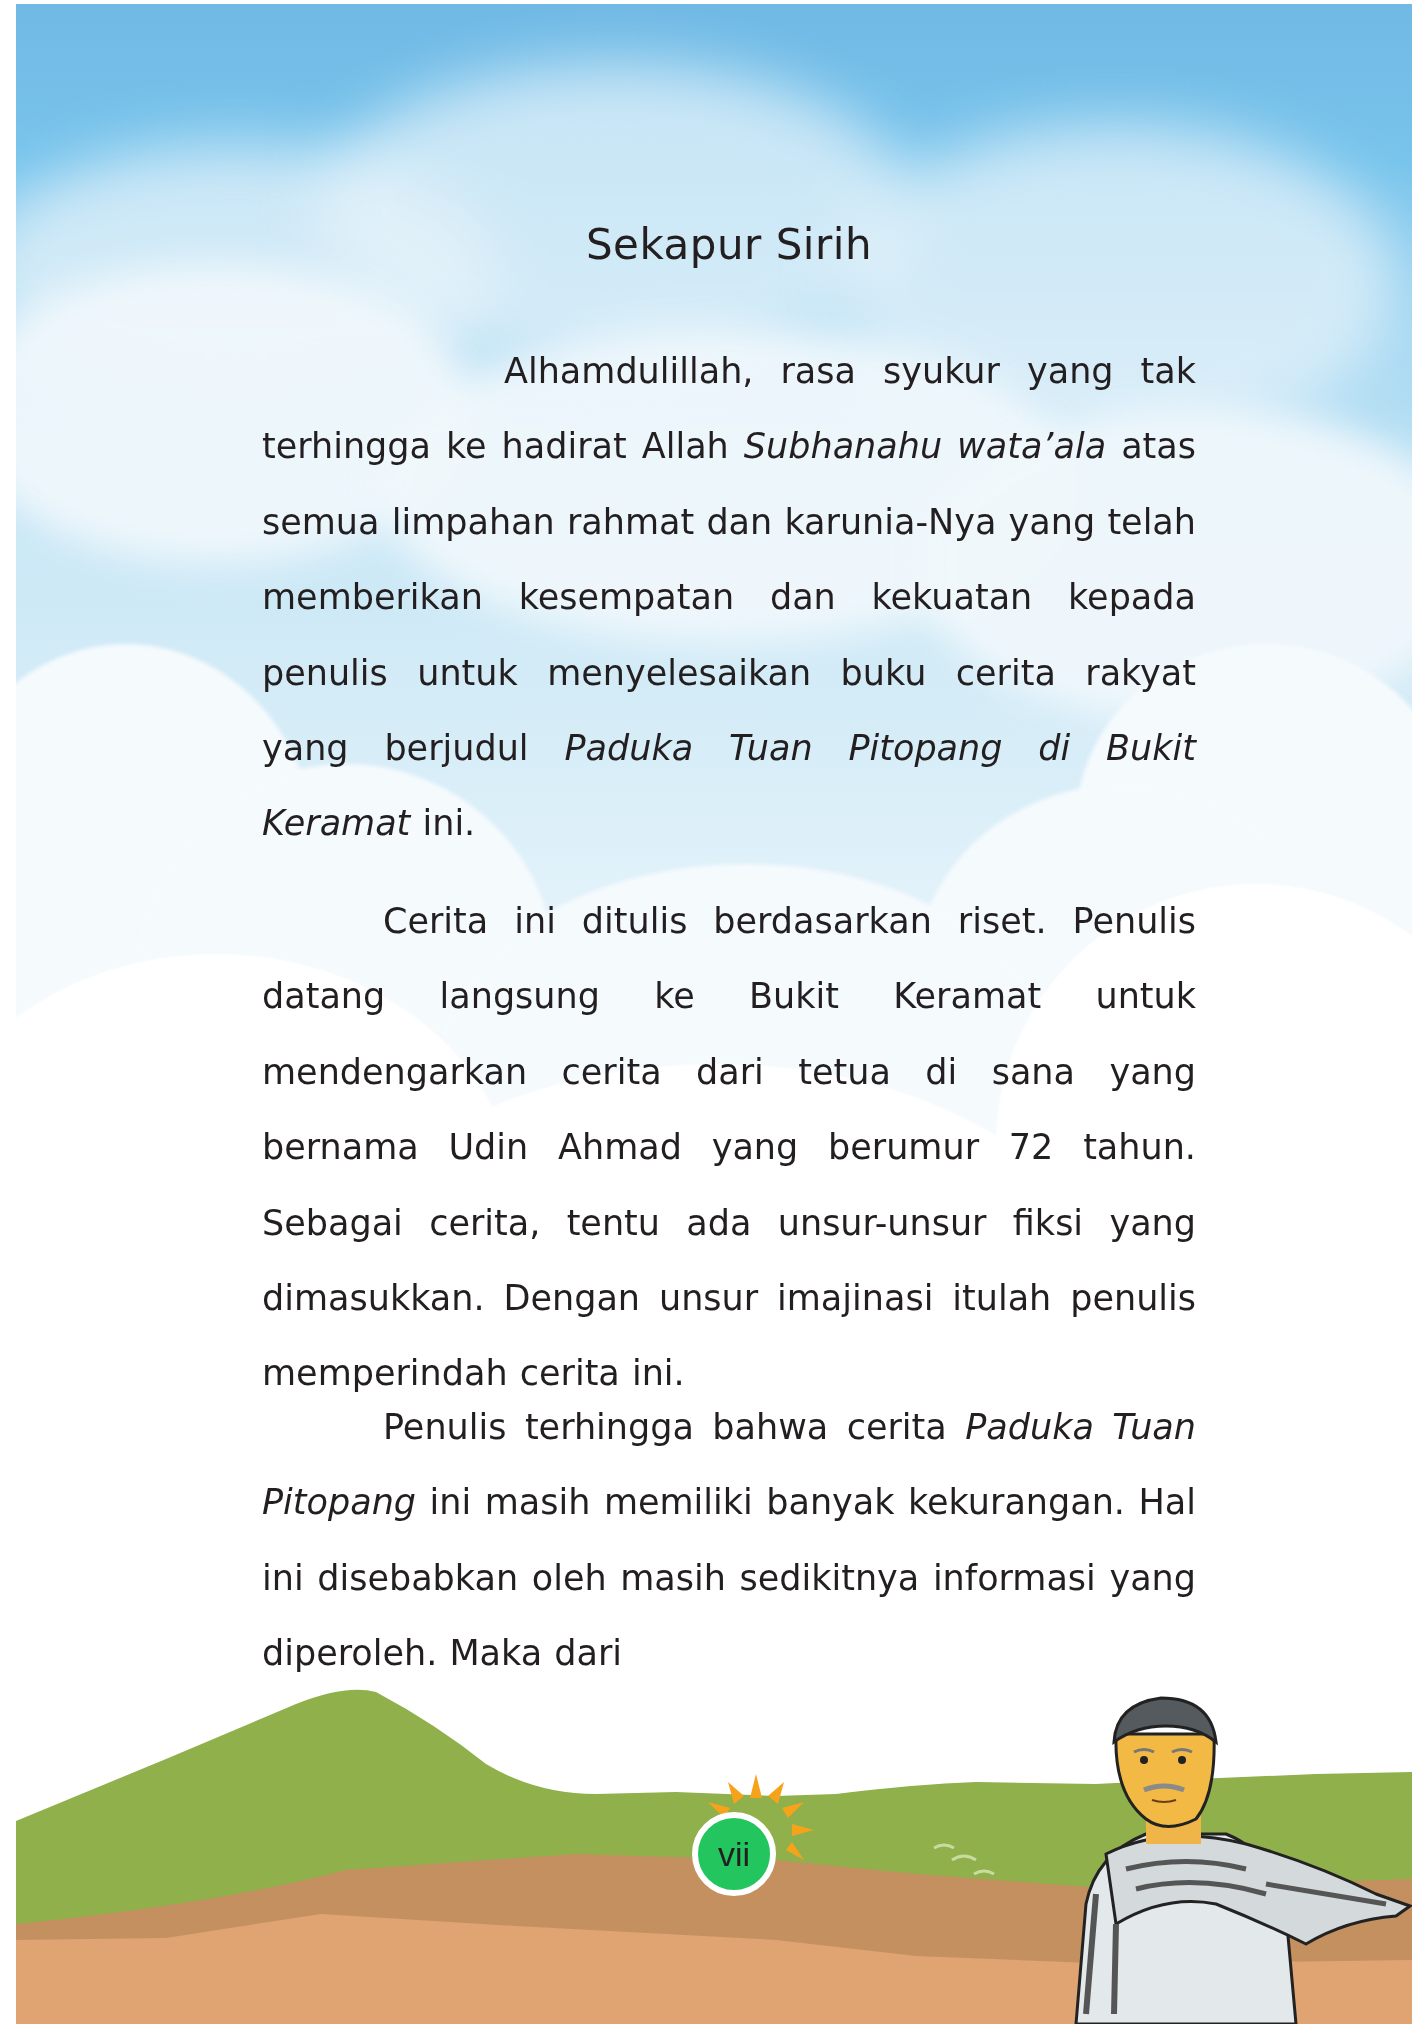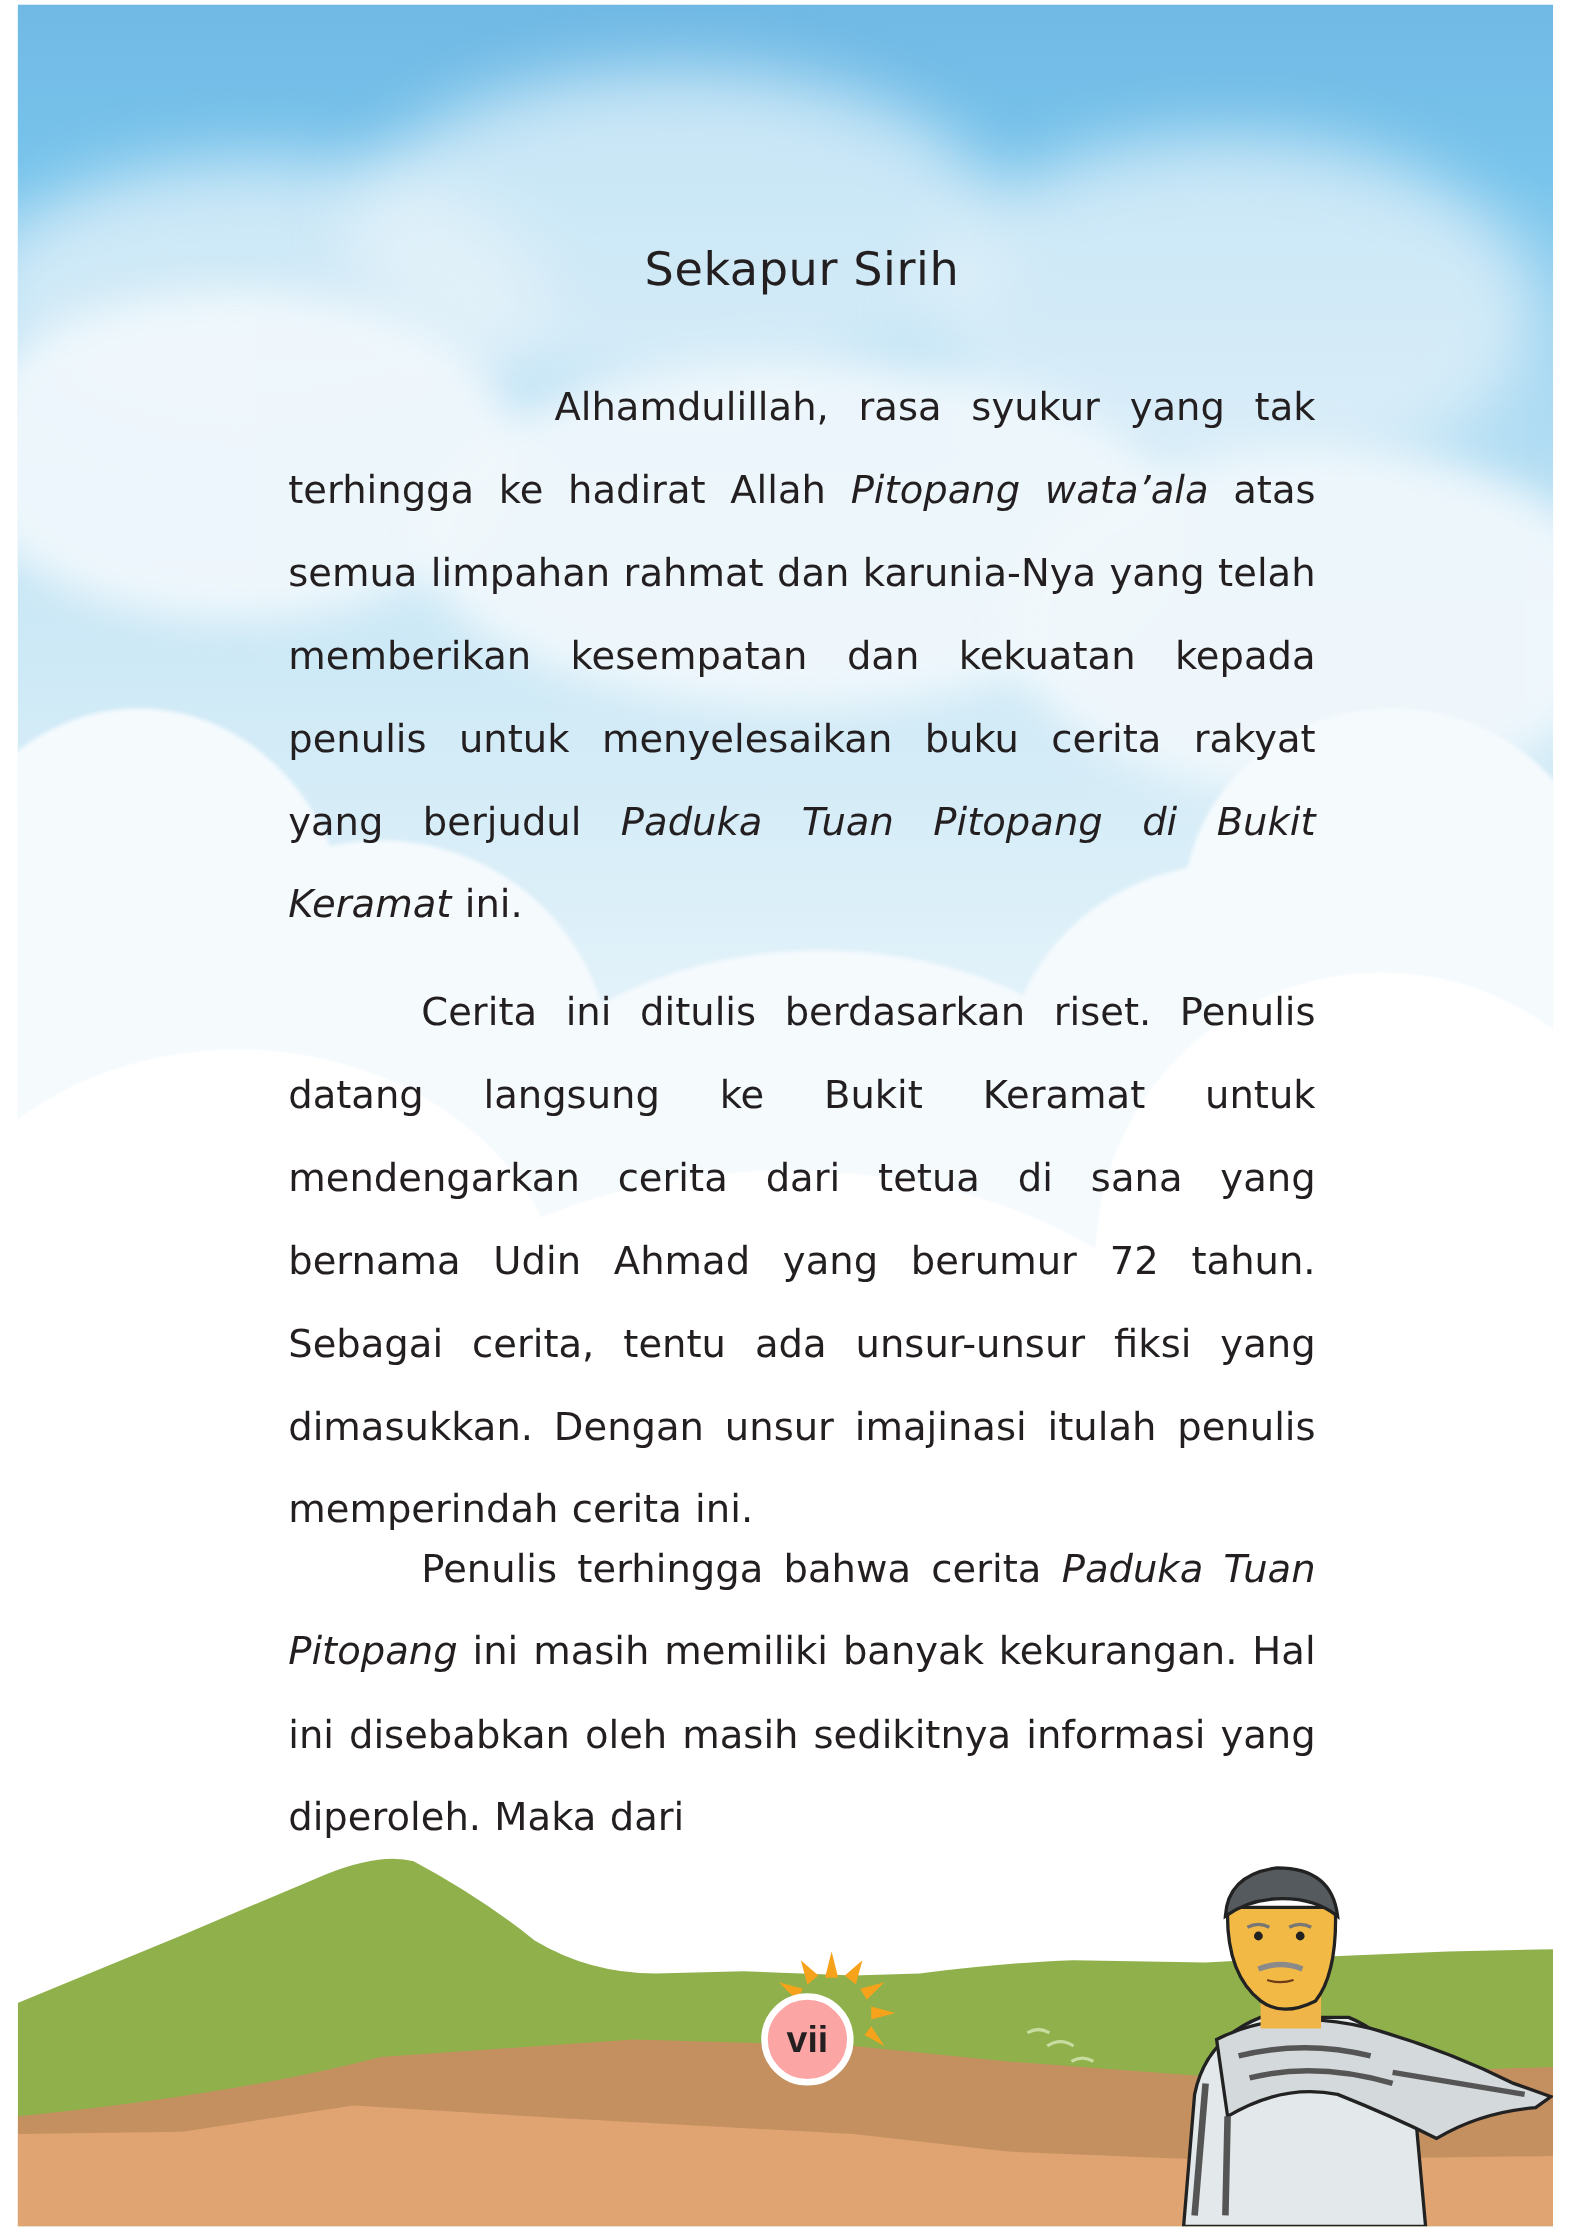--- a/index.html
+++ b/index.html
@@ -38,23 +38,23 @@
     .para i { font-style: italic; }
     .indent-first { text-indent: 242px; }
     .indent-std { text-indent: 121px; }
 
     .ground { position: absolute; left: 0; top: 1660px; width: 1396px; height: 360px; }
     .sun {
       position: absolute; left: 680px; top: 1770px; width: 120px; height: 120px;
     }
     .page-num {
       position: absolute; left: 676px; top: 1808px; width: 84px; height: 84px;
-      border-radius: 50%; background: #fca5a5; border: 6px solid #ffffff;
+      border-radius: 50%; background: #22c55e; border: 6px solid #ffffff;
       box-sizing: border-box; display: flex; align-items: center; justify-content: center;
-      font-family: "Liberation Sans", sans-serif; font-weight: bold; font-size: 34px; color: #231f20;
+      font-family: "Liberation Sans", sans-serif; font-weight: normal; font-size: 34px; color: #231f20;
     }
     .character { position: absolute; left: 980px; top: 1690px; width: 416px; height: 330px; }
   </style>
 </head>
 <body>
 
 <div class="page">
 
   <div class="sky"></div>
   <div class="cloud soft" style="left:-40px;top:140px;width:520px;height:260px;"></div>
@@ -69,21 +69,21 @@
   <div class="cloud crisp" style="left:900px;top:780px;width:420px;height:380px;"></div>
   <div class="cloud crisp" style="left:420px;top:860px;width:620px;height:420px;"></div>
   <div class="cloud white" style="left:-100px;top:950px;width:600px;height:500px;"></div>
   <div class="cloud white" style="left:980px;top:880px;width:520px;height:520px;"></div>
   <div class="cloud white" style="left:300px;top:1060px;width:800px;height:500px;"></div>
   <div style="position:absolute;left:0;top:1300px;width:100%;height:400px;background:#ffffff;"></div>
 
   <div class="content">
     <div class="title">Sekapur Sirih</div>
 
-    <p class="para indent-first" style="top:330px;"><span>Alhamdulillah, rasa syukur yang tak terhingga ke hadirat Allah </span><i>Pitopang wata’ala</i><span> atas semua limpahan rahmat dan karunia-Nya yang telah memberikan kesempatan dan kekuatan kepada penulis untuk menyelesaikan buku cerita rakyat yang berjudul </span><i>Paduka Tuan Pitopang di Bukit Keramat</i><span> ini.</span></p>
+    <p class="para indent-first" style="top:330px;"><span>Alhamdulillah, rasa syukur yang tak terhingga ke hadirat Allah </span><i>Subhanahu wata’ala</i><span> atas semua limpahan rahmat dan karunia-Nya yang telah memberikan kesempatan dan kekuatan kepada penulis untuk menyelesaikan buku cerita rakyat yang berjudul </span><i>Paduka Tuan Pitopang di Bukit Keramat</i><span> ini.</span></p>
 
     <p class="para indent-std" style="top:880px;"><span>Cerita ini ditulis berdasarkan riset. Penulis datang langsung ke Bukit Keramat untuk mendengarkan cerita dari tetua di sana yang bernama Udin Ahmad yang berumur 72 tahun. Sebagai cerita, tentu ada unsur-unsur fiksi yang dimasukkan. Dengan unsur imajinasi itulah penulis memperindah cerita ini.</span></p>
 
     <p class="para indent-std" style="top:1386px;"><span>Penulis terhingga bahwa cerita </span><i>Paduka Tuan Pitopang</i><span> ini masih memiliki banyak kekurangan. Hal ini disebabkan oleh masih sedikitnya informasi yang diperoleh. Maka dari</span></p>
   </div>
 
   <svg class="ground" viewBox="0 0 1396 360" preserveAspectRatio="none">
     <path d="M0 157 L150 95 L280 40 Q330 20 360 28 Q420 60 470 100 Q520 130 580 130 L660 128 L760 132 L820 130 Q900 120 960 118 L1080 120 L1180 115 L1300 110 L1396 108 L1396 360 L0 360 Z" fill="#8fb04b"></path>
     <path d="M0 260 Q200 240 330 206 L560 190 L760 196 L900 210 L1100 225 L1396 215 L1396 360 L0 360 Z" fill="#c5905f"></path>
     <path d="M0 276 L150 274 L305 250 L500 262 L760 276 L900 292 L1100 300 L1396 296 L1396 360 L0 360 Z" fill="#dfa472"></path>

